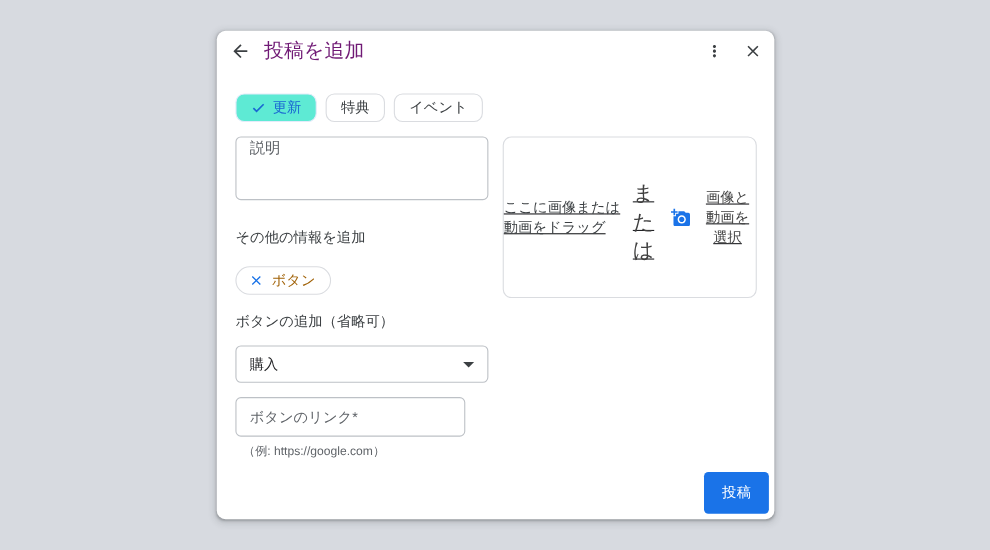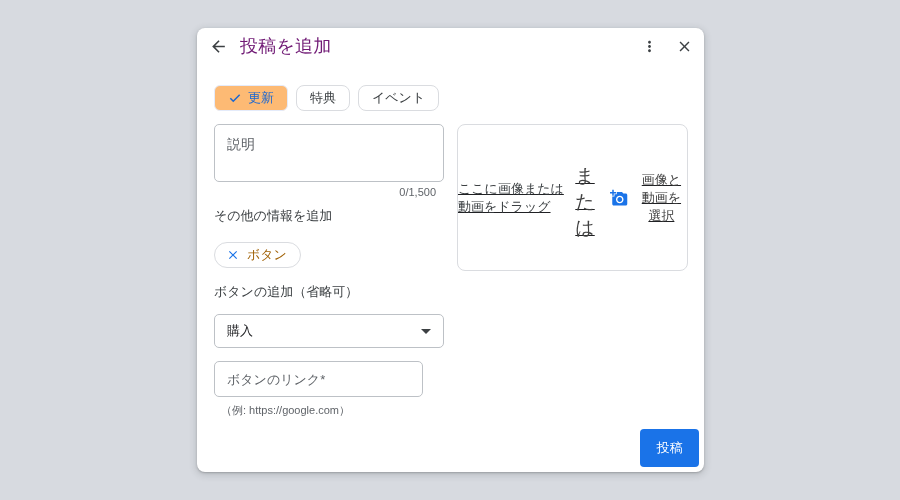--- a/index.html
+++ b/index.html
@@ -29,28 +29,28 @@
     color:#701a75; letter-spacing:.2px;
   }
   
   .chips-row { position:absolute; left:17px; top:57px; display:flex; gap:8px; }
   .chip {
     height:26px; display:flex; align-items:center; gap:6px;
     padding:0 13px; border-radius:8px; border:1px solid #dadce0;
     background:#fff; font-size:13px; color:#3c4043; cursor:pointer; white-space:nowrap;
   }
   .chip.selected {
-    background:#fdba74; border-color:#e4ebfa; color:#1a67d2;border-radius:6px;
+    background:#5eead4; border-color:#e4ebfa; color:#1a67d2;
   }
   .chip.selected .chip-label { color:#1a67d2; }
   
   .desc-box {
     position:absolute; left:17px; top:96px; width:230px; height:58px;
     border:1px solid #bdc1c6; border-radius:5px; resize:none;
-    padding:11px 12px; font-size:14px; color:#202124; outline:none;
+    padding:1px 12px; font-size:14px; color:#202124; outline:none;
     font-family:"Liberation Sans","DejaVu Sans",sans-serif;
   }
   .desc-box::placeholder { color:#5f6368; }
   .char-counter {
     position:absolute; left:17px; top:158px; width:222px; text-align:right;
     font-size:11px; color:#5f6368;
   }
   .section-label { position:absolute; left:17px; font-size:13px; color:#3c4043; }
   .more-info-label { top:179px; }
   .button-add-label { top:255px; }
@@ -143,21 +143,20 @@
     </div>
     <div class="chip">
       <span class="chip-label">特典</span>
     </div>
     <div class="chip">
       <span class="chip-label">イベント</span>
     </div>
   </div>
 
   <textarea class="desc-box" placeholder="説明" style=""></textarea>
-  <div class="char-counter">0/1,500</div>
 
   <div class="section-label more-info-label">その他の情報を追加</div>
 
   <div class="button-chip">
     <span>
       <svg width="14" height="14" viewBox="0 0 24 24" fill="#1a73e8">
         <path d="M19 6.41 17.59 5 12 10.59 6.41 5 5 6.41 10.59 12 5 17.59 6.41 19 12 13.41 17.59 19 19 17.59 13.41 12z"></path>
       </svg>
     </span>
     <span>ボタン</span>

